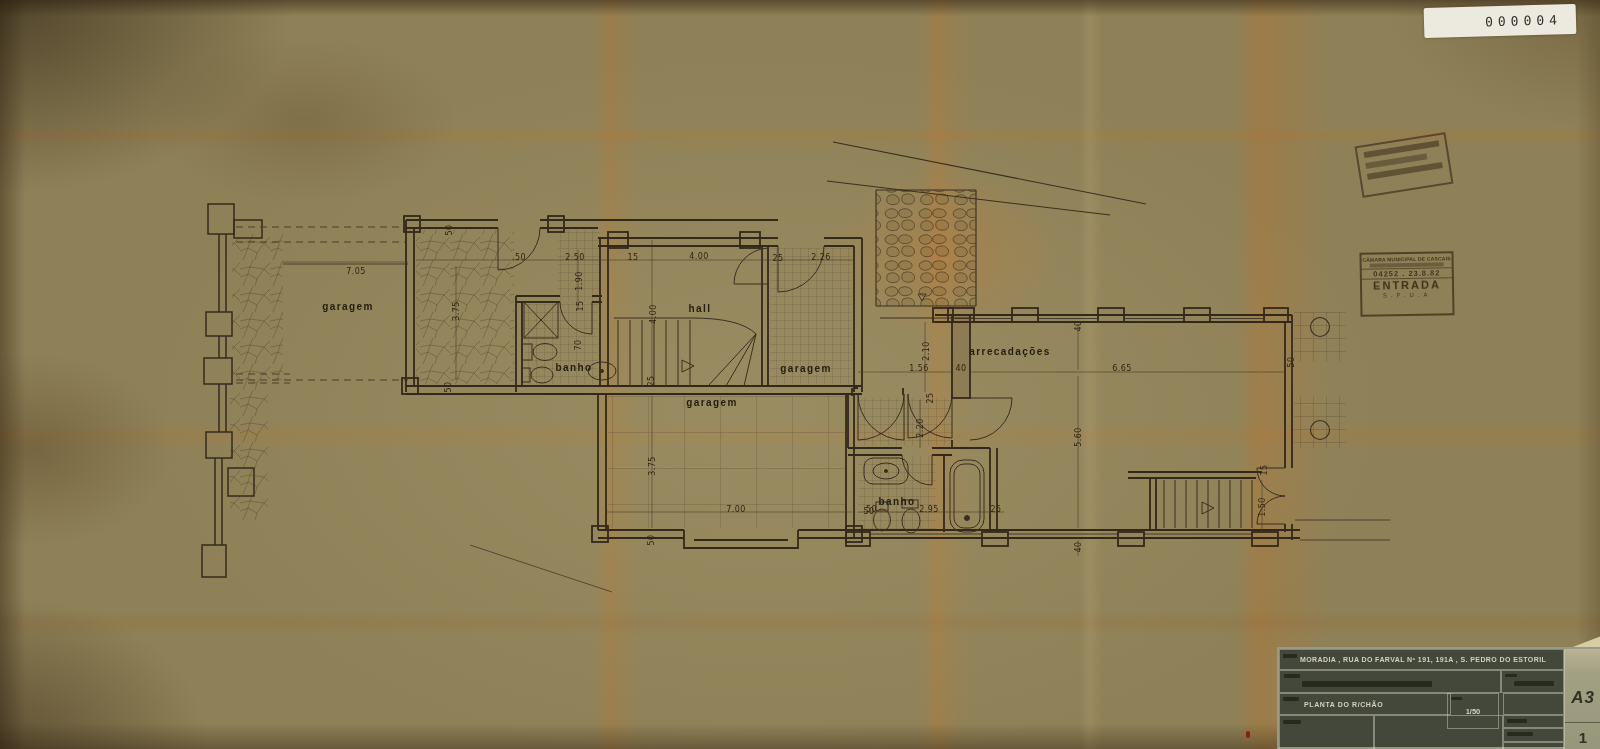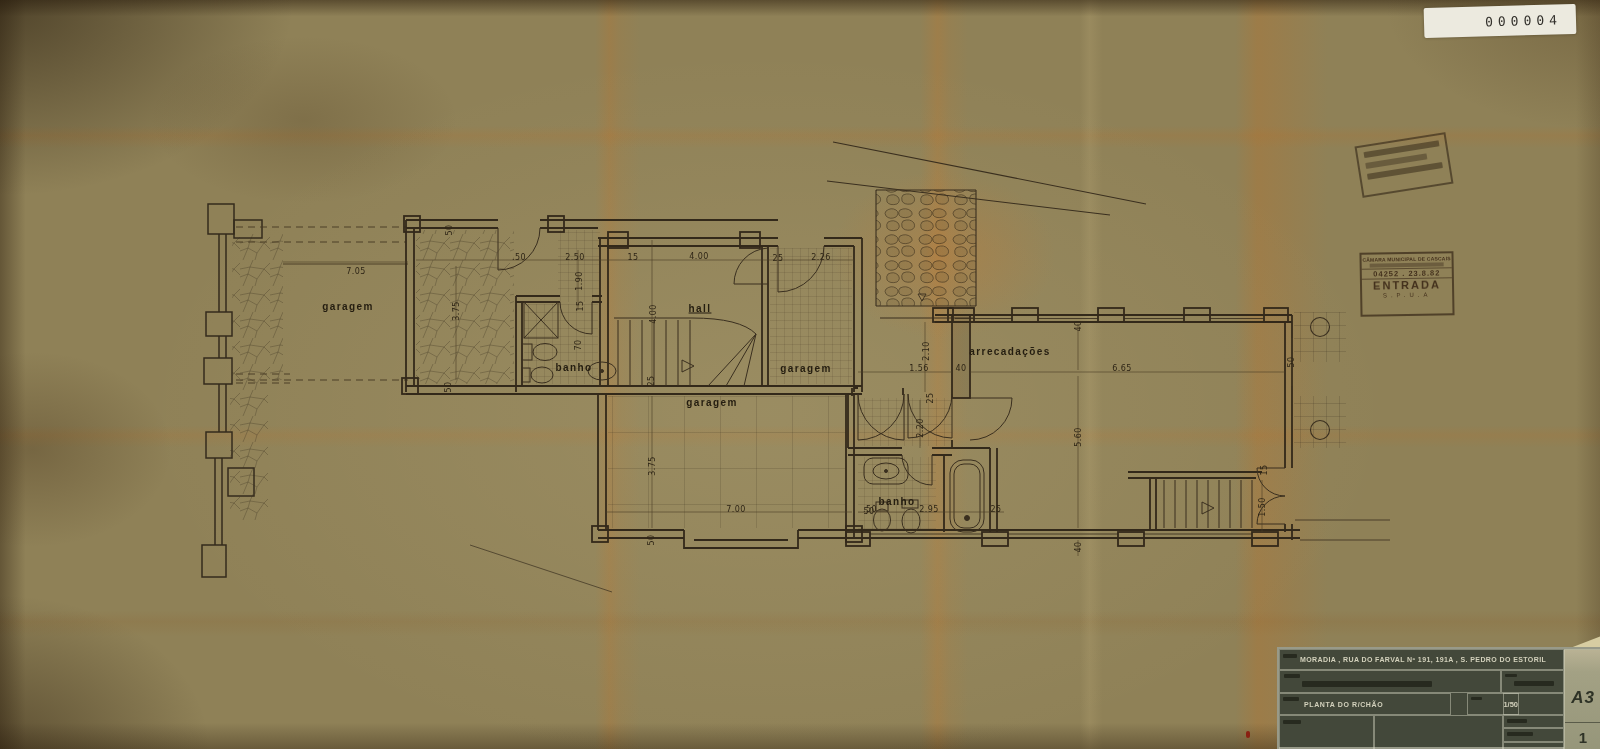--- a/index.html
+++ b/index.html
@@ -53,21 +53,21 @@
   
   .tblock{position:absolute;left:1277px;top:647px;width:323px;height:102px;background:#43483a;
     border:2px solid rgba(222,222,202,.55);box-sizing:border-box;color:#d3d1bc;}
   .tb-cell{position:absolute;border:1px solid rgba(218,218,198,.45);box-sizing:border-box;}
   .tb-addr{left:0;top:0;width:285px;height:21px;display:flex;align-items:center;padding-left:20px;}
   .tb-addr span{font-size:7px;font-weight:bold;letter-spacing:.4px;white-space:nowrap;}
   .tb-name{left:0;top:21px;width:222px;height:23px;}
   .tb-nameb{left:222px;top:21px;width:63px;height:23px;}
   .tb-title{left:0;top:44px;width:172px;height:22px;display:flex;align-items:center;padding-left:24px;}
   .tb-title span{font-size:7px;font-weight:bold;letter-spacing:.6px;}
-  .tb-esc{left:188px;top:44px;width:52px;height:22px;display:flex;align-items:center;justify-content:flex-end;}
+  .tb-esc{left:168px;top:44px;width:52px;height:36px;display:flex;align-items:center;justify-content:center;}
   .tb-esc span{font-size:7.5px;font-weight:bold;}
   .tb-escb{left:224px;top:44px;width:61px;height:22px;}
   .tb-b1{left:0;top:66px;width:95px;height:36px;}
   .tb-b2{left:95px;top:66px;width:129px;height:36px;}
   .tb-b3{left:224px;top:66px;width:61px;height:13px;}
   .tb-b4{left:224px;top:79px;width:61px;height:14px;}
   .tb-b5{left:224px;top:93px;width:61px;height:9px;}
   .tb-right{left:285px;top:0;width:38px;height:102px;background:linear-gradient(180deg,#b9b294 0%,#a3a184 22%,#96967a 100%);
     color:#2e3226;display:flex;flex-direction:column;align-items:center;}
   .tb-right .sheet{font-size:17px;font-weight:bold;font-style:italic;margin-top:38px;letter-spacing:1px;}
@@ -258,21 +258,21 @@
     <g stroke="#4a3c26" stroke-width=".6" fill="none">
       <path d="M283 262H408 M416 260H854 M578 250V310 M652 240V386 M456 266V380"></path>
       <path d="M652 396V528 M606 512H852 M858 512H1004"></path>
       <path d="M858 372H952 M970 372H1285 M925 322V392 M1078 324V370 M1078 376V528 M1292 338V386 M920 400V448 M1078 540V556 M1262 480V532"></path>
     </g>
   </svg>
 
   <div id="plan-labels">
       <span class="room-label" style="left: 348px; top: 306px;">garagem</span>
       <span class="room-label" style="left: 574px; top: 367px;">banho</span>
-      <span class="room-label" style="left: 700px; top: 308px; text-decoration: underline;">hall</span>
+      <span class="room-label" style="left: 700px; top: 308px;">hall</span>
       <span class="room-label" style="left: 806px; top: 368px;">garagem</span>
       <span class="room-label" style="left: 712px; top: 402px;">garagem</span>
       <span class="room-label" style="left: 1010px; top: 351px;">arrecadações</span>
       <span class="room-label" style="left: 897px; top: 501px;">banho</span>
       <span class="dim-label" style="left: 356px; top: 259px; margin-top: 12px;">7.05</span>
       <span class="dim-label v" style="left: 449px; top: 230px;">50</span>
       <span class="dim-label" style="left: 519px; top: 257px;">.50</span>
       <span class="dim-label" style="left: 575px; top: 257px;">2.50</span>
       <span class="dim-label v" style="left: 579px; top: 281px;">1.90</span>
       <span class="dim-label v" style="left: 456px; top: 311px;">3.75</span>

